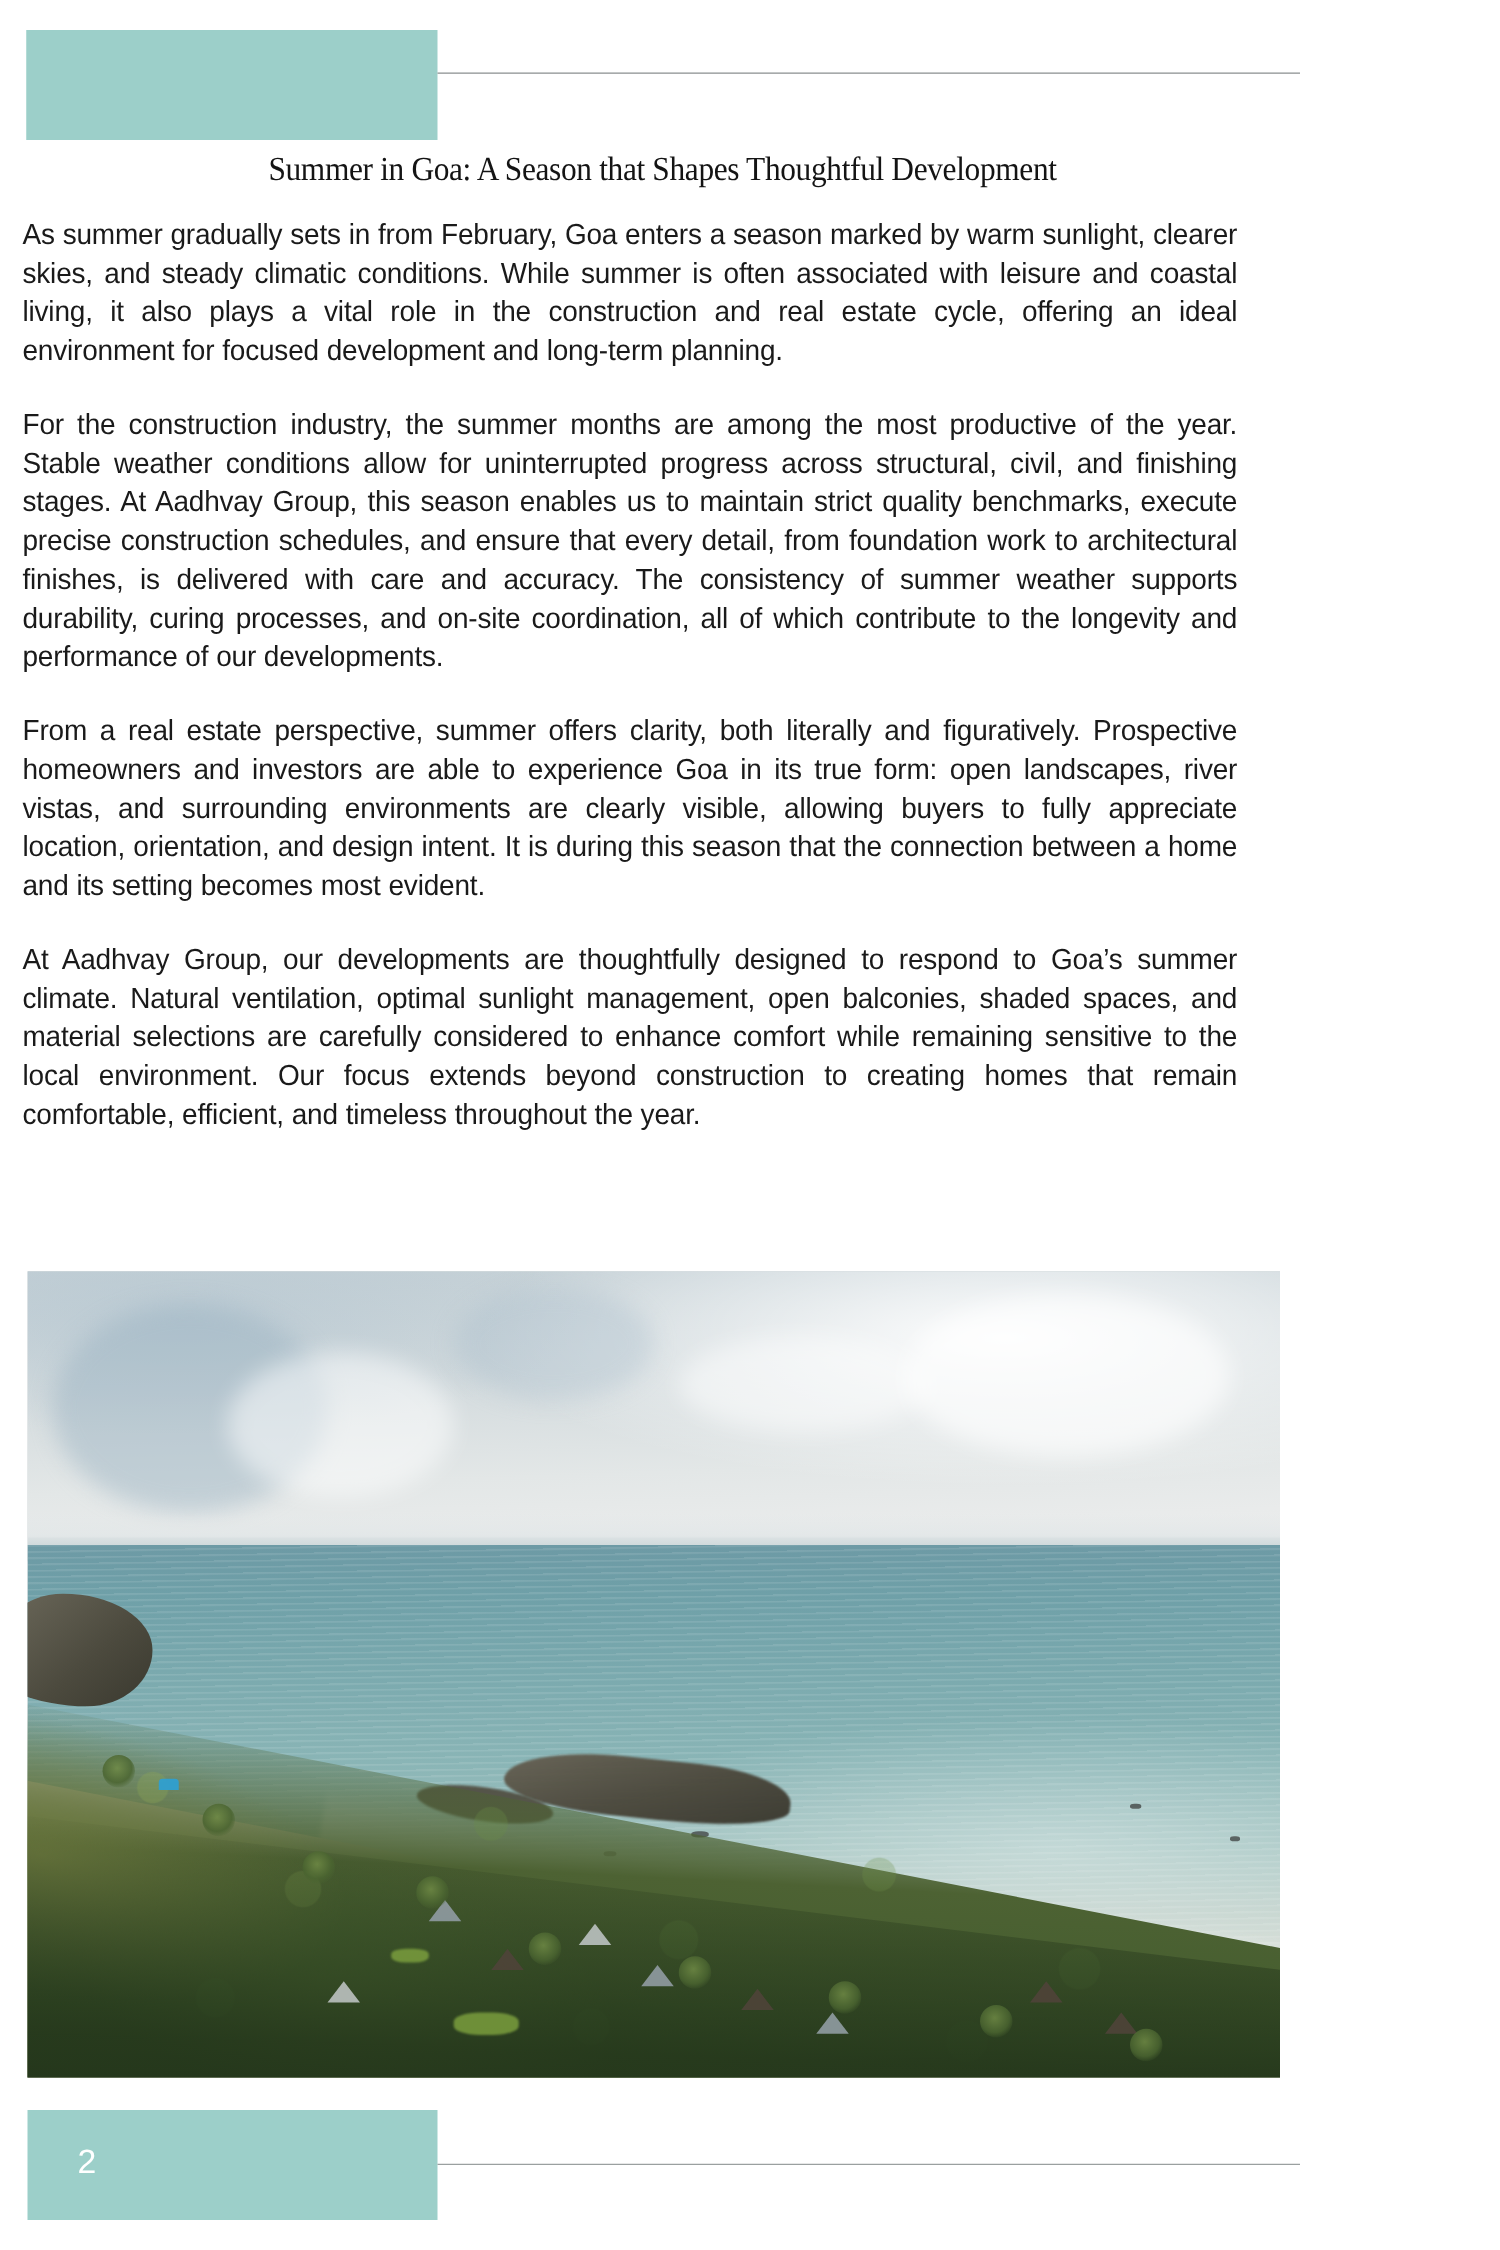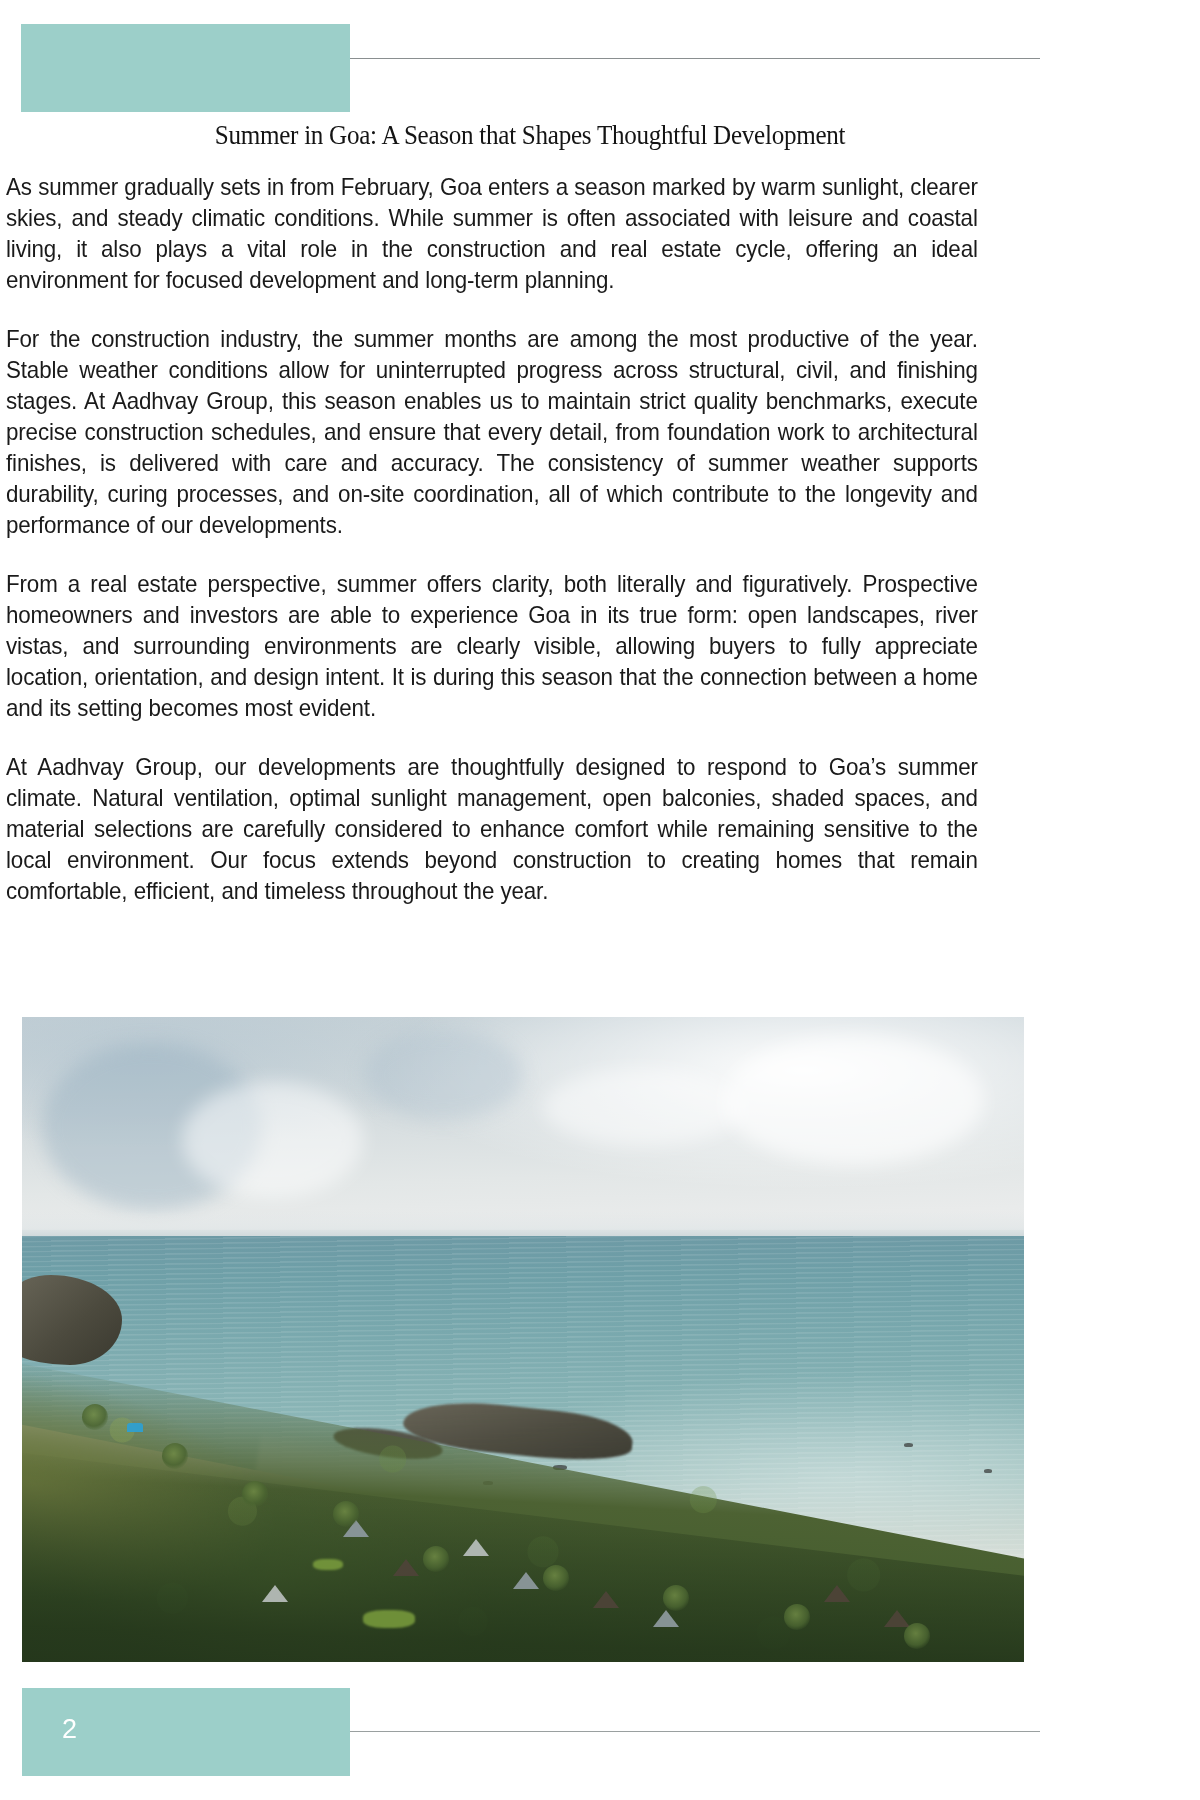--- a/index.html
+++ b/index.html
@@ -61,21 +61,21 @@
     color: #141414;
     letter-spacing: -0.3px;
     transform: scaleX(0.93);
     transform-origin: center top;
     white-space: nowrap;
   }
 
   
   .body-wrap {
     position: absolute;
-    left: 6px;
+    left: 18px;
     top: 172px;
     width: 1007px;
   }
   .para {
     margin: 0 0 28px 0;
     font-family: "Liberation Sans", sans-serif;
     font-size: 23.2px;
     line-height: 31px;
     color: #1a1a1a;
     text-align: justify;

